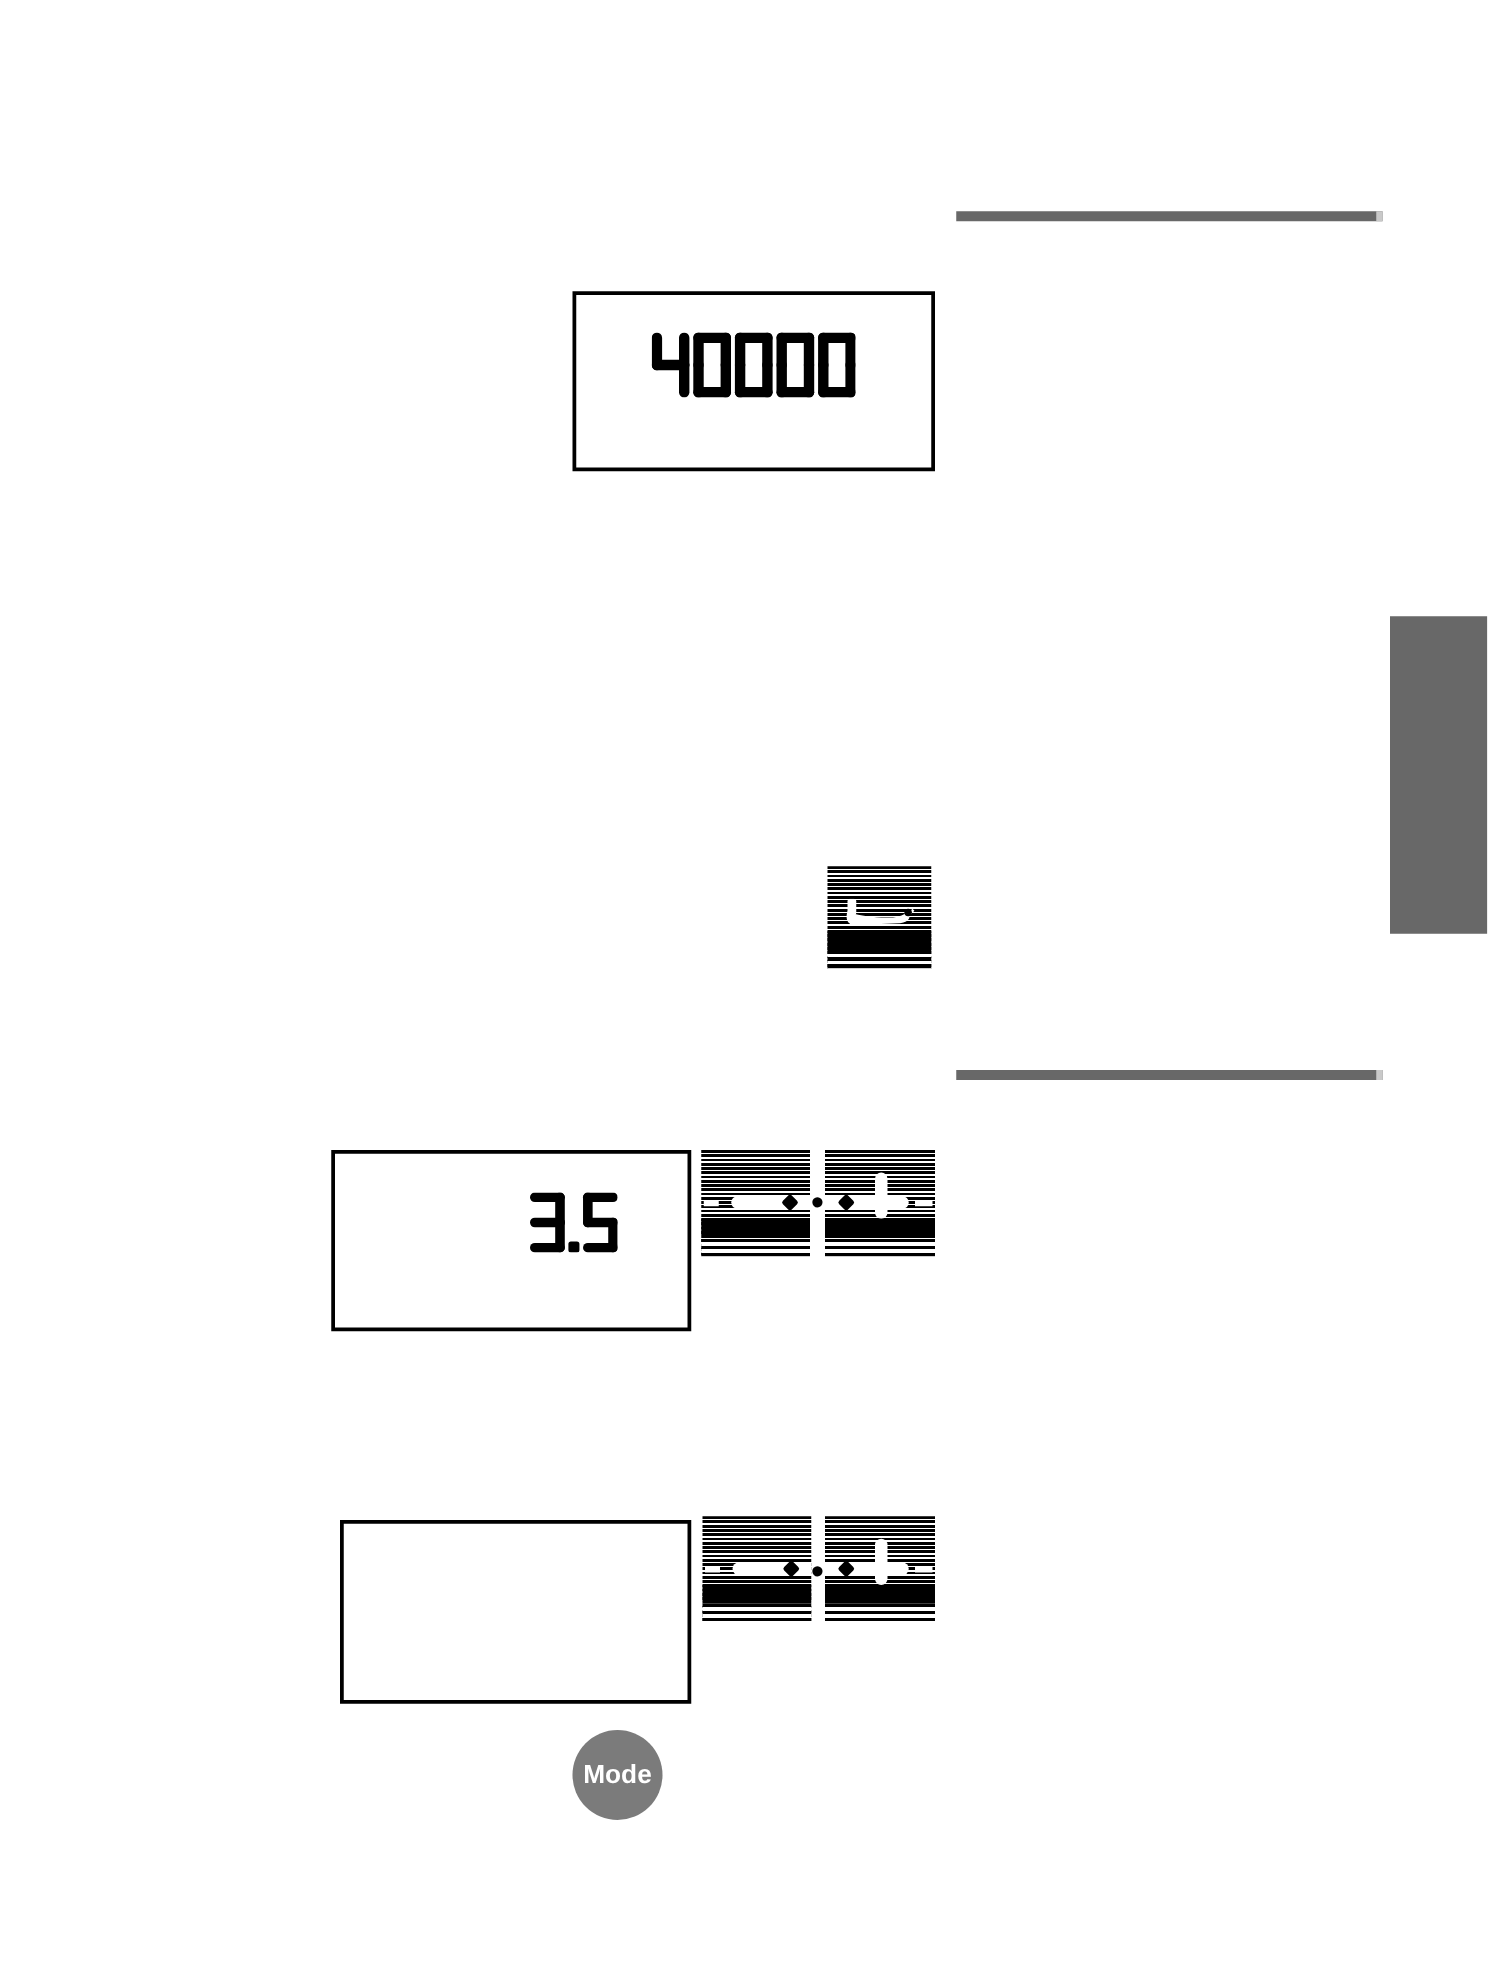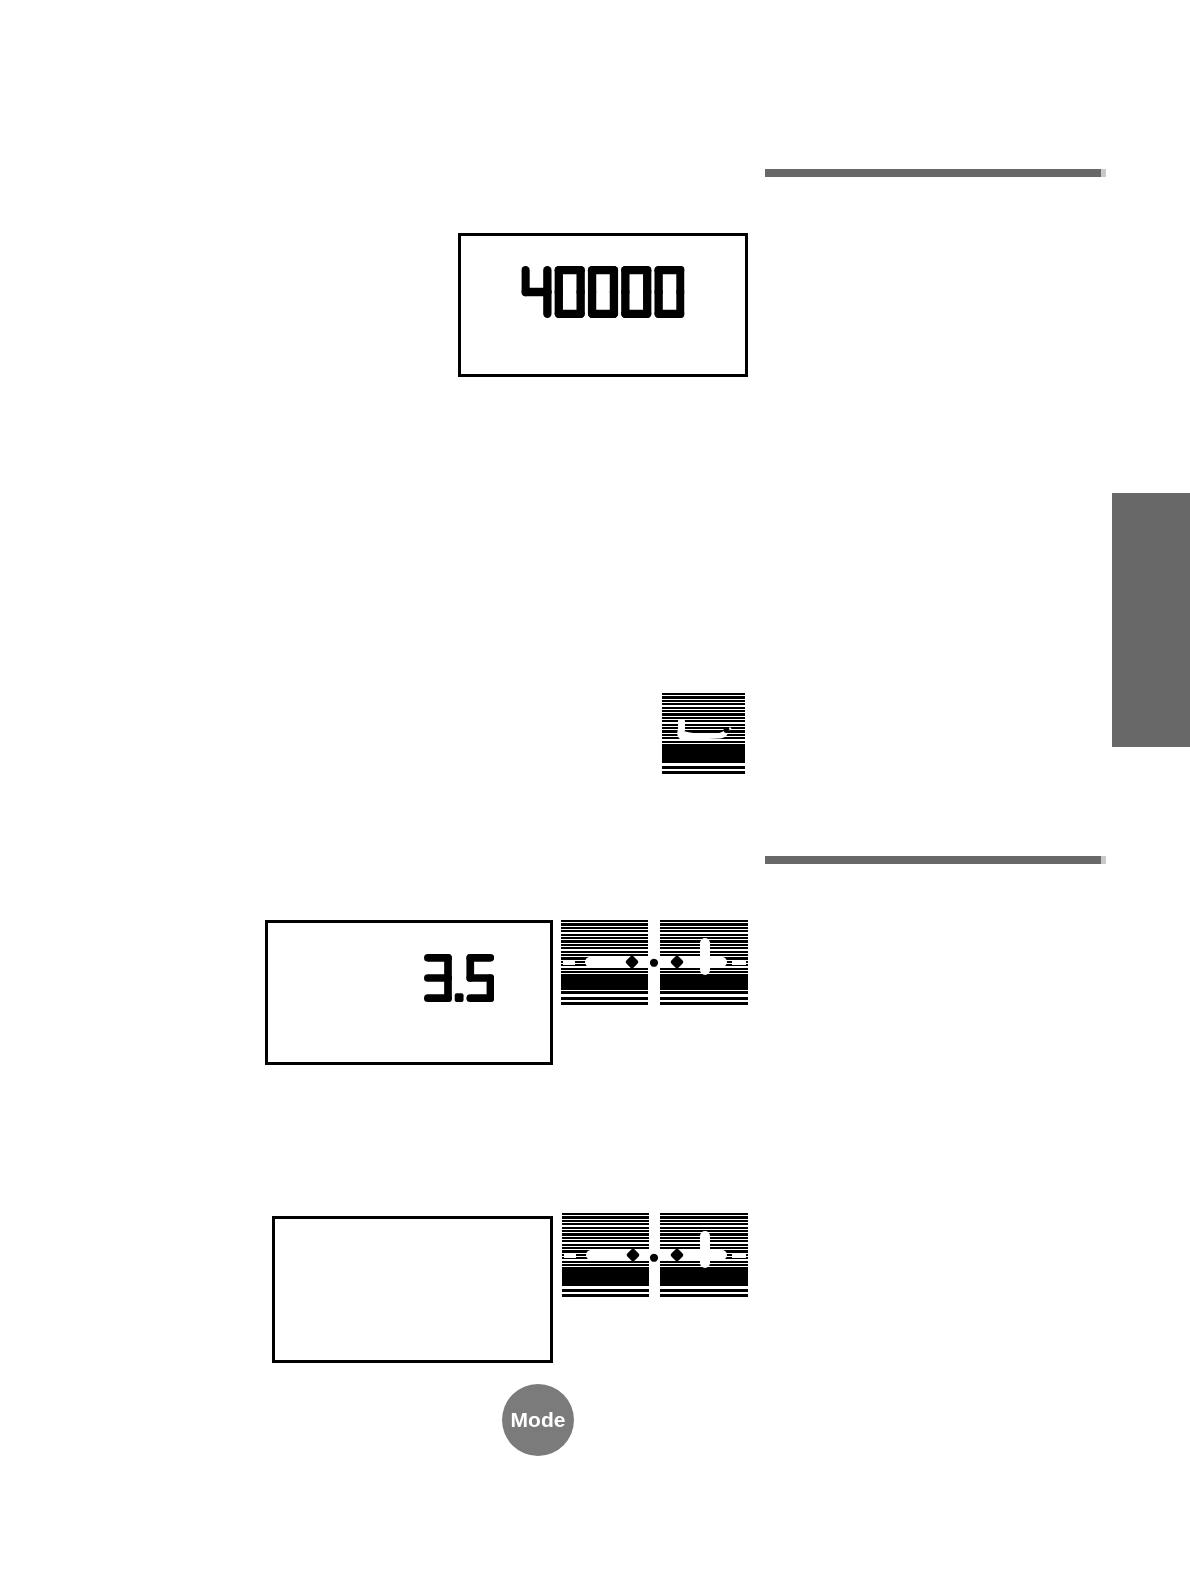--- a/index.html
+++ b/index.html
@@ -153,17 +153,17 @@
 
   <div class="stripebtn" style="left:660px; top:1213px; width:88px; height:84px;">
     <span class="whitebar" style="left:0px; top:37px; width:67px; height:10px; border-radius:0 5px 5px 0;"></span>
     <span class="whitebar" style="left:40px; top:18px; width:10px; height:37px; border-radius:5px;"></span>
     <span class="whitebar" style="left:72px; top:40px; width:14px; height:5px;"></span>
     <span class="blob" style="left:12px; top:37px; width:10px; height:10px;"></span>
     <div class="band" style="top:55px; height:13px;"></div>
     <div class="coarse" style="height:14px;"></div>
   </div>
 
-  <div class="mode-btn" style="left:502px; top:1384px;">
+  <div class="mode-btn" style="left:458px; top:1384px;">
     <span class="mode-label">Mode</span>
   </div>
 
 </div>
 
 </body></html>

